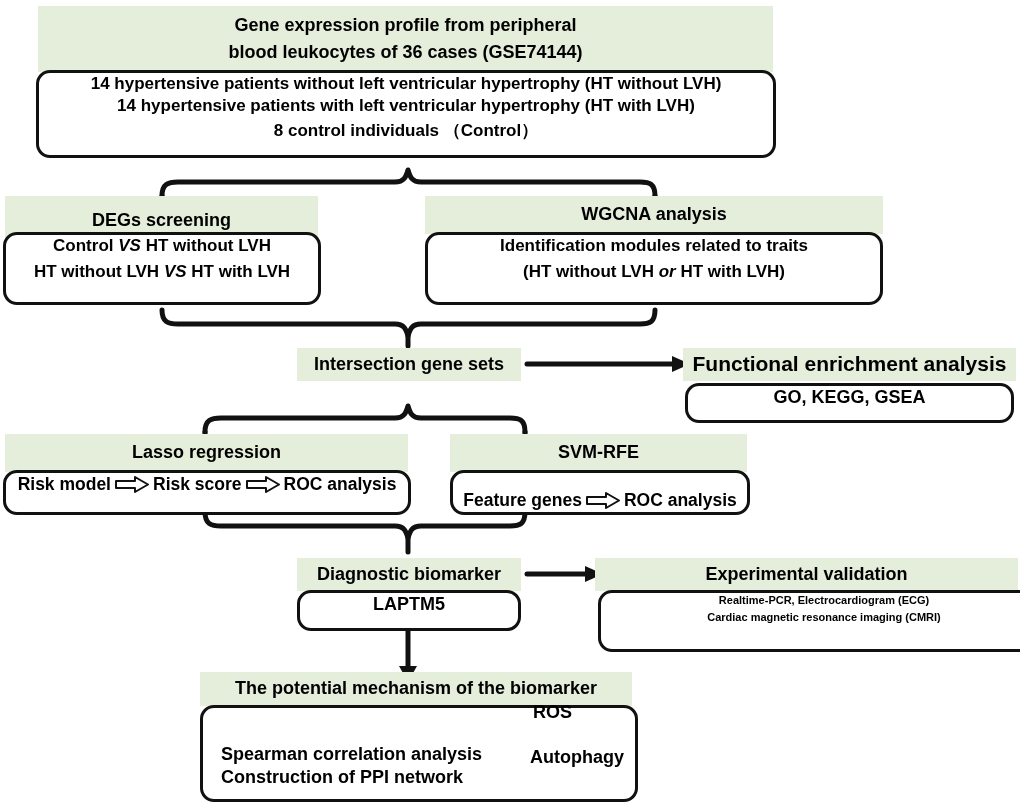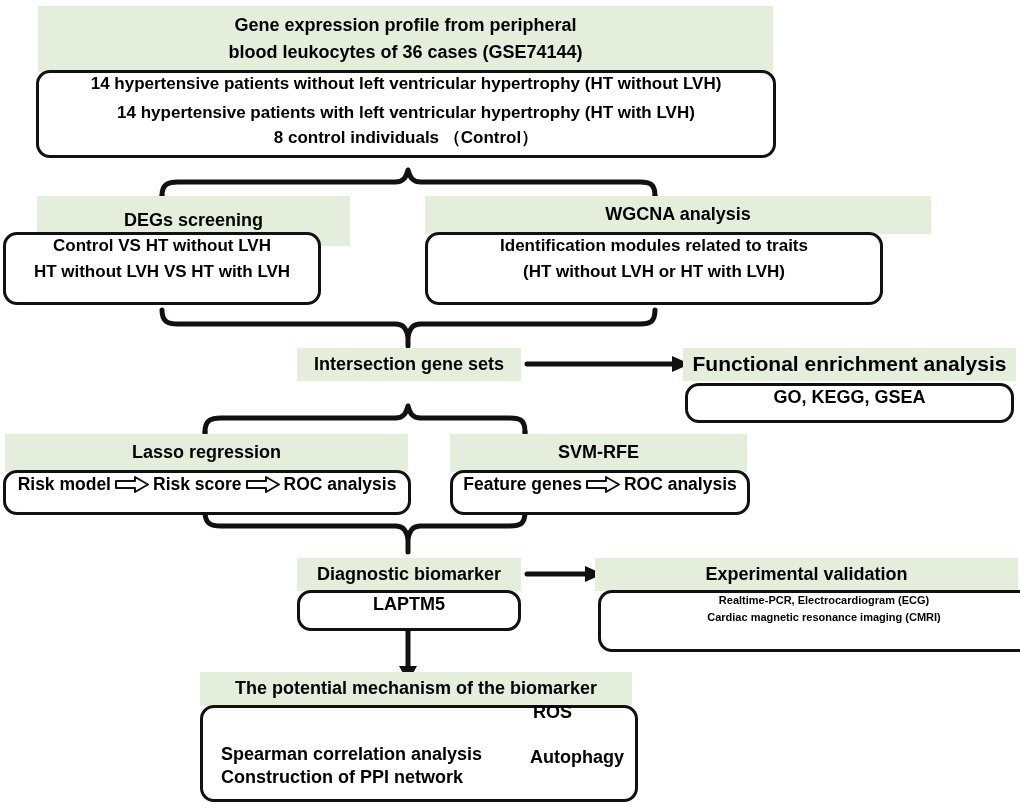--- a/index.html
+++ b/index.html
@@ -2,21 +2,21 @@
 <html><head>
 <meta charset="utf-8">
 <style>
   html,body{margin:0;padding:0;background:#ffffff;}
   body{width:1020px;height:808px;font-family:"Liberation Sans",sans-serif;color:#000;overflow:hidden;}
   #stage{position:relative;width:1020px;height:808px;}
 
   .band{position:absolute;background:#e4eedb;display:flex;align-items:center;justify-content:center;text-align:center;font-weight:bold;line-height:1.28;}
   .bx{position:absolute;background:#ffffff;border:3px solid #111;border-radius:14px;display:flex;flex-direction:column;align-items:center;text-align:center;font-weight:bold;line-height:1.3;box-sizing:border-box;}
   .bx .ln{display:block;white-space:nowrap;}
-  .it{}
+  .it{font-style:italic;}
   svg.ov{position:absolute;left:0;top:0;width:1020px;height:808px;pointer-events:none;}
 
   
   .harrow{display:inline-block;width:34px;height:17px;vertical-align:middle;margin:0 4px;}
 </style>
 </head>
 <body>
 
 <div id="stage">
 
@@ -55,33 +55,33 @@
   </svg>
 
   <div class="band" style="left:38px;top:6px;width:735px;height:66px;font-size:18px;">
     <div>
       <div>Gene expression profile from peripheral</div>
       <div style="margin-top:4px;">blood leukocytes of 36 cases (GSE74144)</div>
     </div>
   </div>
   <div class="bx" style="left:36px;top:70px;width:740px;height:88px;font-size:17px;">
     <span class="ln">14 hypertensive patients without  left ventricular hypertrophy (HT without LVH)</span>
-    <span class="ln" style="margin-top:7px;">14 hypertensive patients with  left ventricular hypertrophy (HT with LVH)</span>
+    <span class="ln" style="margin-top:0;">14 hypertensive patients with  left ventricular hypertrophy (HT with LVH)</span>
     <span class="ln" style="margin-top:3px;">8 control individuals  （Control）</span>
   </div>
 
-  <div class="band" style="left:5px;top:196px;width:313px;height:50px;font-size:18px;margin-left:32px;">
+  <div class="band" style="left:5px;top:196px;width:313px;height:50px;font-size:18px;">
     <span>DEGs screening</span>
   </div>
   <div class="bx" style="left:3px;top:232px;width:318px;height:73px;font-size:17px;">
     <span class="ln"><span>Control </span><span class="it">VS</span><span> HT without LVH</span></span>
     <span class="ln" style="margin-top:4px;"><span>HT without LVH </span><span class="it">VS</span><span> HT with LVH</span></span>
   </div>
 
-  <div class="band" style="left:425px;top:196px;width:506px;height:38px;font-size:18px;">
+  <div class="band" style="left:425px;top:196px;width:458px;height:38px;font-size:18px;">
     <span>WGCNA analysis</span>
   </div>
   <div class="bx" style="left:425px;top:232px;width:458px;height:73px;font-size:17px;">
     <span class="ln">Identification modules related to traits</span>
     <span class="ln" style="margin-top:4px;"><span>(HT without LVH </span><span class="it">or</span><span> HT with LVH)</span></span>
   </div>
 
   <div class="band" style="left:297px;top:348px;width:224px;height:33px;font-size:18px;">
     <span>Intersection gene sets</span>
   </div>
@@ -111,21 +111,21 @@
           </svg>
       </span>
       <span>ROC analysis</span>
     </span>
   </div>
 
   <div class="band" style="left:450px;top:434px;width:297px;height:38px;font-size:18px;">
     <span>SVM-RFE</span>
   </div>
   <div class="bx" style="left:450px;top:470px;width:300px;height:45px;font-size:17.5px;">
-    <span class="ln" style="display:flex;align-items:center;">
+    <span class="ln" style="display:flex;align-items:center;margin-top:16px;">
       <span>Feature genes</span>
       <span class="harrow">
         <svg viewBox="0 0 34 17" width="34" height="17">
             <polygon points="1,5 20,5 20,1 33,8.5 20,16 20,12 1,12" fill="#fff" stroke="#111" stroke-width="2" stroke-linejoin="round"></polygon>
           </svg>
       </span>
       <span>ROC analysis</span>
     </span>
   </div>
 

